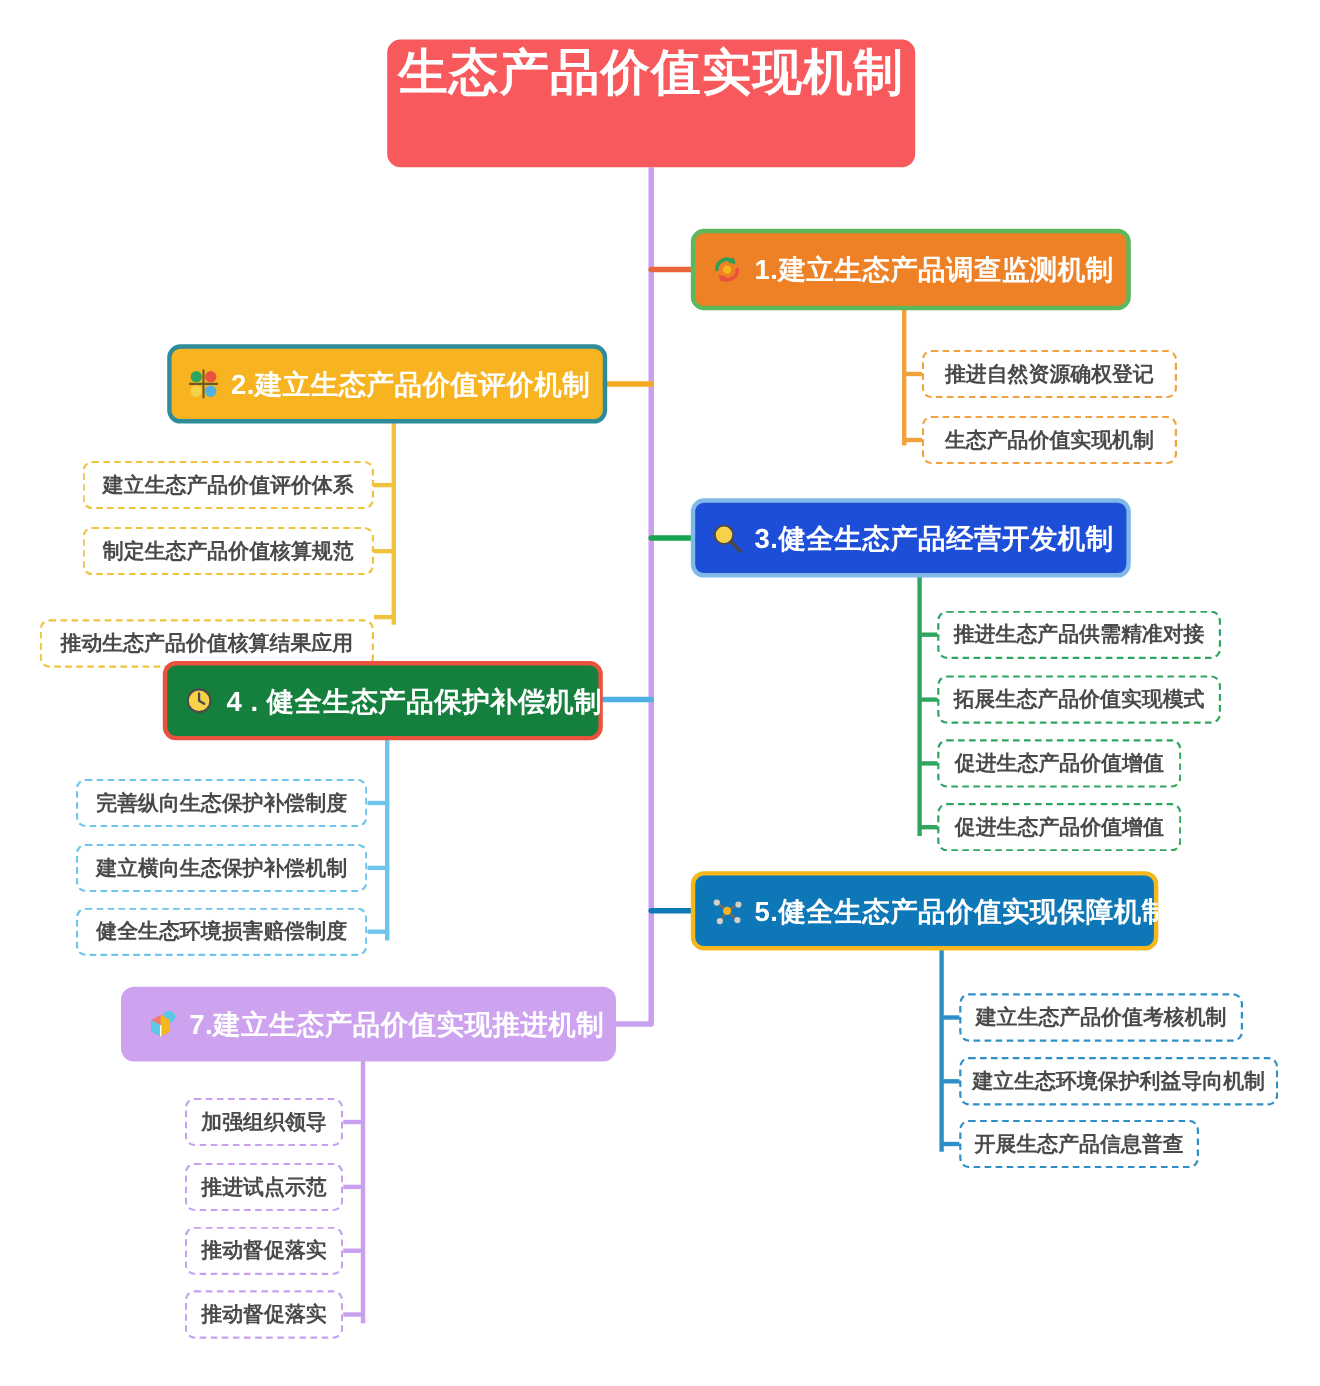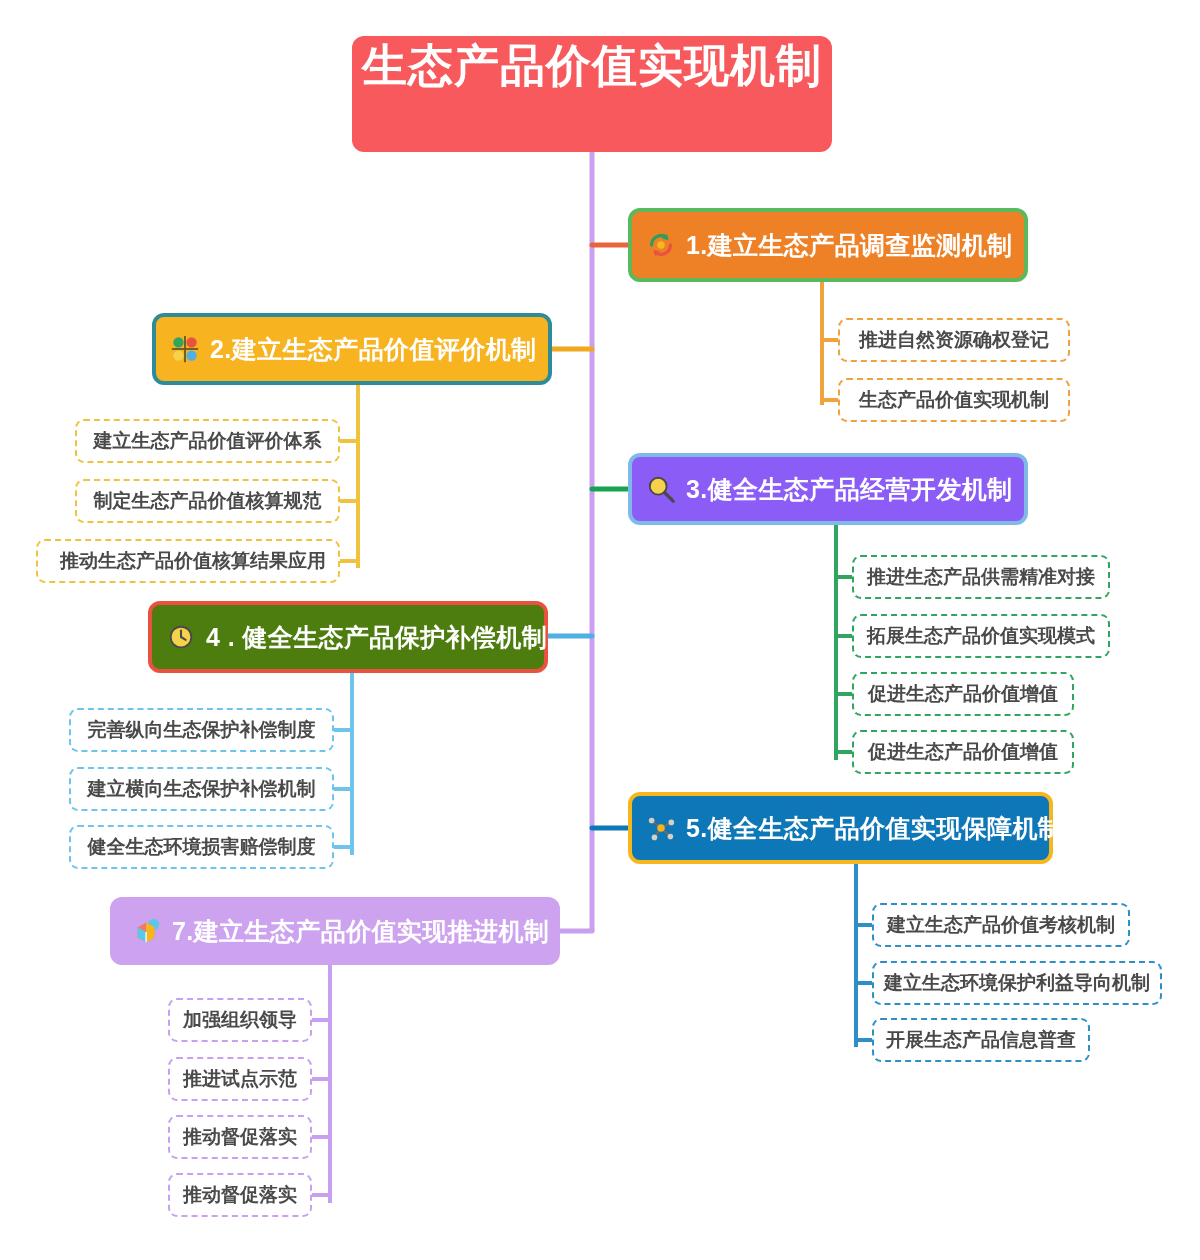--- a/index.html
+++ b/index.html
@@ -156,45 +156,45 @@
       <circle cx="23" cy="23" r="5.5" fill="#4FB0E3"></circle>
     </svg>
     <span class="blabel">2.建立生态产品价值评价机制</span>
   </div>
   <div class="leaf" style="left:75px; top:419px; width:265px; height:44px; border-color:#EFC33E;">
     <span class="llabel">建立生态产品价值评价体系</span>
   </div>
   <div class="leaf" style="left:75px; top:479px; width:265px; height:44px; border-color:#EFC33E;">
     <span class="llabel">制定生态产品价值核算规范</span>
   </div>
-  <div class="leaf" style="left:36px; top:539px; width:304px; height:44px; border-color:#EFC33E;justify-content:flex-end;">
+  <div class="leaf" style="left:36px; top:563px; width:304px; height:44px; border-color:#EFC33E;">
     <span class="llabel">推动生态产品价值核算结果应用</span>
   </div>
 
-  <div class="branch" style="left:628px; top:453px; width:400px; height:72px; background:#8b5cf6; border:4px solid #7FB9E8;">
+  <div class="branch" style="left:628px; top:453px; width:400px; height:72px; background:#1d4ed8; border:4px solid #7FB9E8;">
     <svg class="bicon" viewBox="0 0 32 32">
       <circle cx="13" cy="13" r="9" fill="#F5D24A" stroke="#4a4a4a" stroke-width="2"></circle>
       <line x1="20" y1="20" x2="29" y2="29" stroke="#4a4a4a" stroke-width="3.5" stroke-linecap="round"></line>
     </svg>
     <span class="blabel">3.健全生态产品经营开发机制</span>
   </div>
   <div class="leaf" style="left:852px; top:555px; width:258px; height:44px; border-color:#2FA55F;">
     <span class="llabel">推进生态产品供需精准对接</span>
   </div>
   <div class="leaf" style="left:852px; top:614px; width:258px; height:44px; border-color:#2FA55F;">
     <span class="llabel">拓展生态产品价值实现模式</span>
   </div>
   <div class="leaf" style="left:852px; top:672px; width:222px; height:44px; border-color:#2FA55F;">
     <span class="llabel">促进生态产品价值增值</span>
   </div>
   <div class="leaf" style="left:852px; top:730px; width:222px; height:44px; border-color:#2FA55F;">
     <span class="llabel">促进生态产品价值增值</span>
   </div>
 
-  <div class="branch" style="left:148px; top:601px; width:400px; height:72px; background:#4d7c0f; border:4px solid #E8523F;">
+  <div class="branch" style="left:148px; top:601px; width:400px; height:72px; background:#15803d; border:4px solid #E8523F;">
     <svg class="bicon" viewBox="0 0 32 32">
       <circle cx="16" cy="16" r="11" fill="#F5D24A" stroke="#4a4a4a" stroke-width="2"></circle>
       <line x1="16" y1="16" x2="16" y2="9" stroke="#4a4a4a" stroke-width="2.2" stroke-linecap="round"></line>
       <line x1="16" y1="16" x2="21" y2="19" stroke="#4a4a4a" stroke-width="2.2" stroke-linecap="round"></line>
     </svg>
     <span class="blabel">4 . 健全生态产品保护补偿机制</span>
   </div>
   <div class="leaf" style="left:69px; top:708px; width:265px; height:44px; border-color:#6EC4EA;">
     <span class="llabel">完善纵向生态保护补偿制度</span>
   </div>

